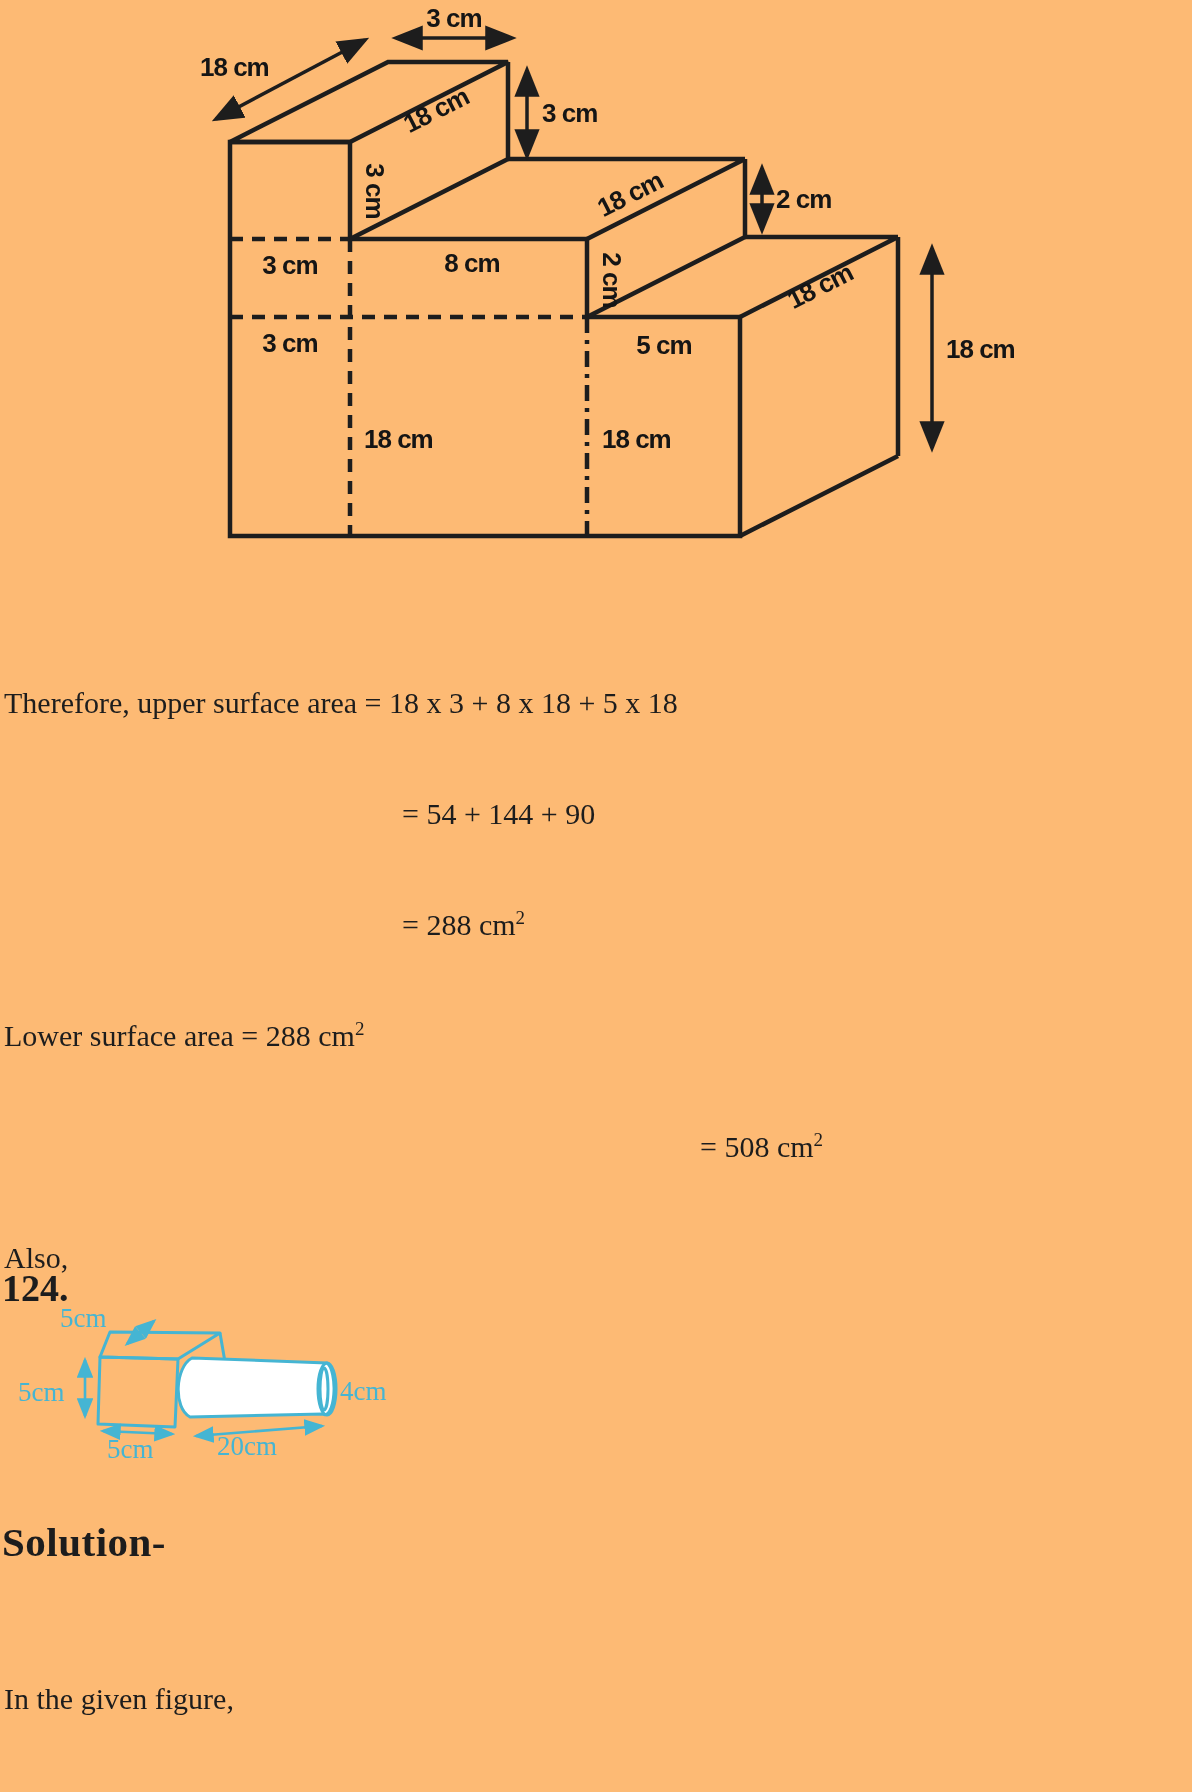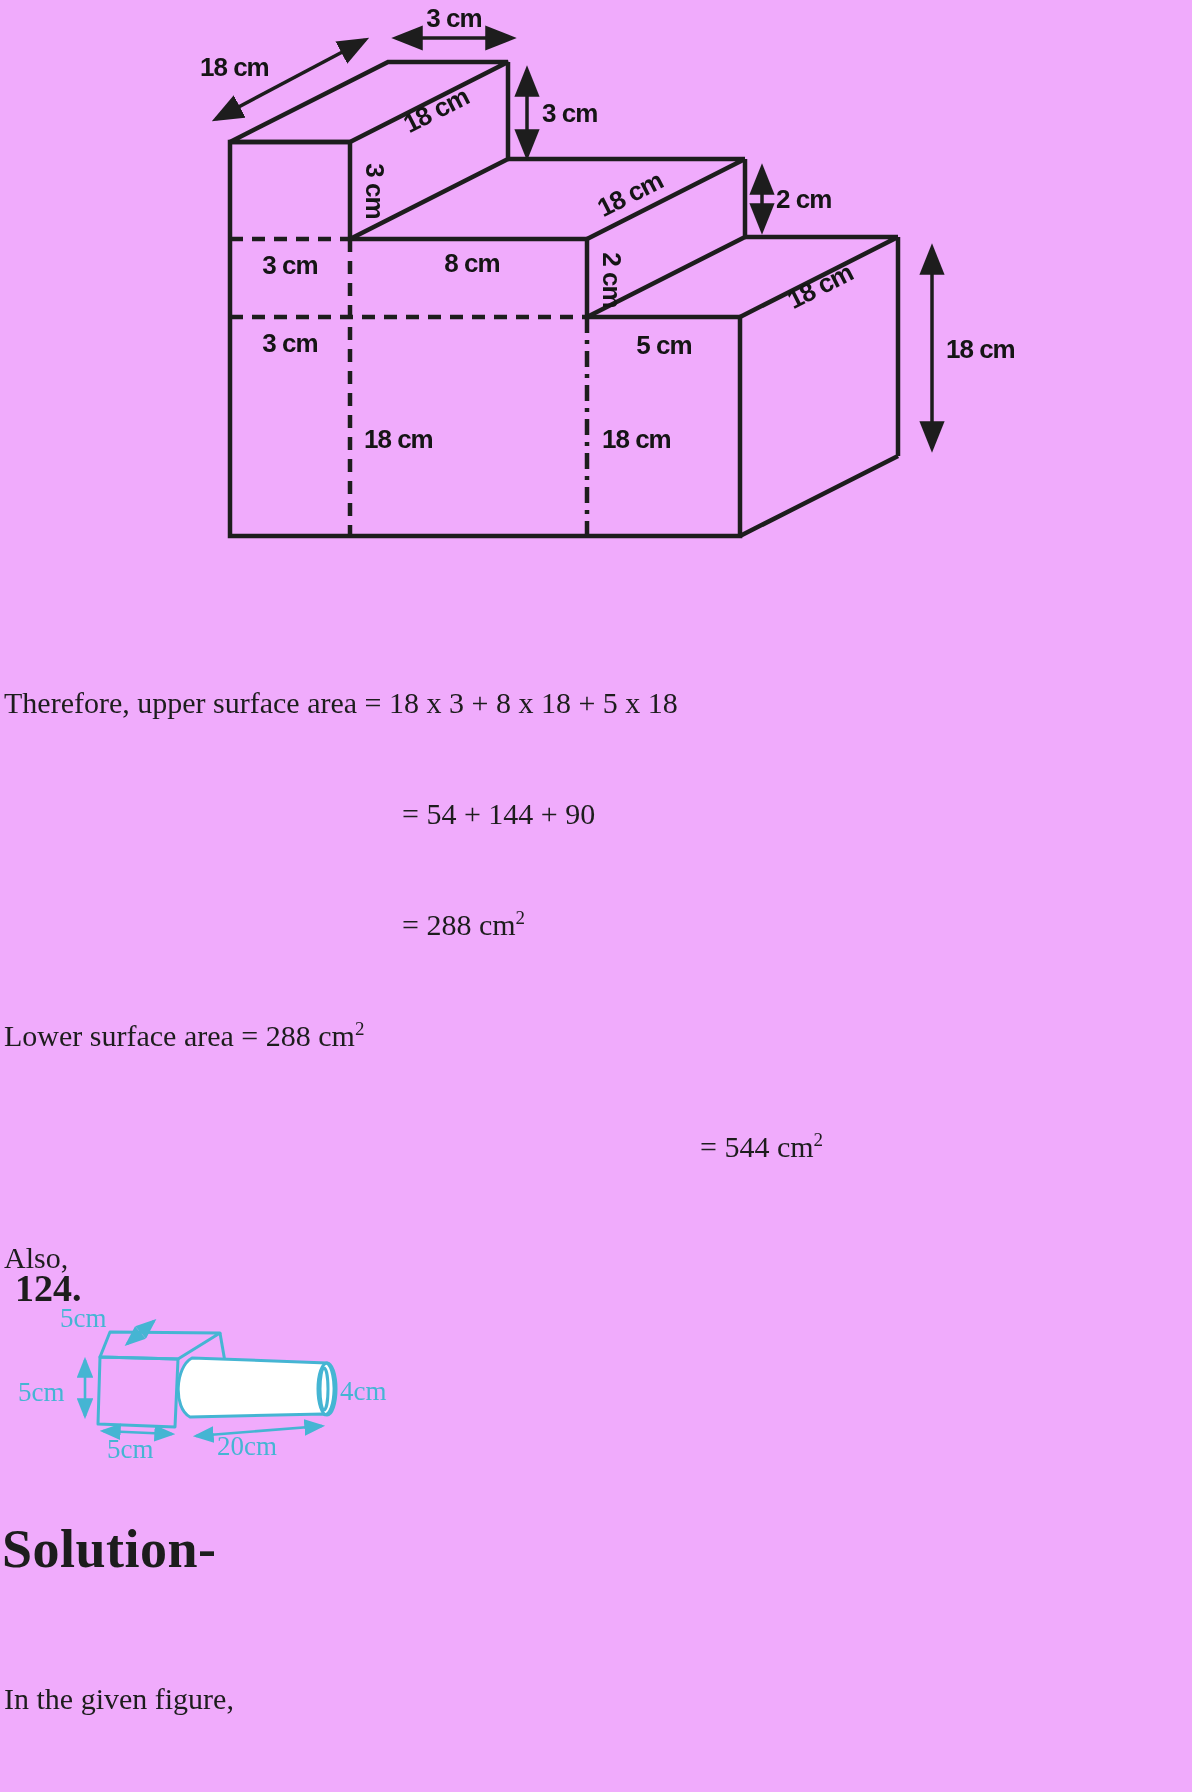--- a/index.html
+++ b/index.html
@@ -1,28 +1,28 @@
 <!DOCTYPE html>
 <html><head>
 <meta charset="utf-8">
 <style>
   html,body{margin:0;padding:0;background:#ffffff;}
-  .page{position:relative;width:1192px;height:1792px;background:#f0abfc;overflow:hidden;
+  .page{position:relative;width:1192px;height:1792px;background:#fdba74;overflow:hidden;
         font-family:"Liberation Serif",serif;color:#1d1d1d;}
   svg{display:block;}
   .fig1{position:absolute;left:172px;top:6px;}
   .fig2{position:absolute;left:10px;top:1300px;}
   .sol{position:absolute;left:4px;font-size:30px;line-height:37px;white-space:pre;}
   .sol1{top:610px;}
   .sol2{top:1601px;line-height:39px;}
   .ln{white-space:pre;}
   .ln sup{font-size:19px;line-height:0;}
   .ml402{margin-left:398px;} .ml700{margin-left:696px;}
-  .h124{position:absolute;left:15px;top:1266px;font-size:38px;font-weight:bold;}
-  .hsol{position:absolute;left:2px;top:1518px;font-size:54px;font-weight:bold;letter-spacing:.5px;}
+  .h124{position:absolute;left:2px;top:1266px;font-size:38px;font-weight:bold;}
+  .hsol{position:absolute;left:2px;top:1518px;font-size:41px;font-weight:bold;letter-spacing:.5px;}
   .dimlabel{font-family:"Liberation Sans",sans-serif;font-weight:bold;font-size:26px;fill:#151515;letter-spacing:-1px;}
   .cylabel{font-family:"Liberation Serif",serif;font-size:27px;fill:#45b5d3;}
 </style>
 </head>
 <body>
 
 <div class="page">
 
   <svg class="fig1" width="880" height="548" viewBox="0 0 880 548">
     <defs>
@@ -74,21 +74,21 @@
       <text class="dimlabel" x="430" y="442">18 cm</text>
       <text class="dimlabel" x="774" y="352">18 cm</text>
     </g>
   </svg>
 
   <div class="sol sol1">
     <div class="ln"><span>Therefore, upper surface area = 18 x 3 + 8 x 18 + 5 x 18</span></div>
     <div class="ln ml402"><span>= 54 + 144 + 90</span></div>
     <div class="ln ml402"><span>= 288 cm</span><sup>2</sup></div>
     <div class="ln"><span>Lower surface area = 288 cm</span><sup>2</sup></div>
-    <div class="ln ml700"><span>= 544 cm</span><sup>2</sup></div>
+    <div class="ln ml700"><span>= 508 cm</span><sup>2</sup></div>
     <div class="ln"><span>Also,</span></div>
     
     
     
     
     
     
   </div>
 
   <div class="h124">124.</div>

